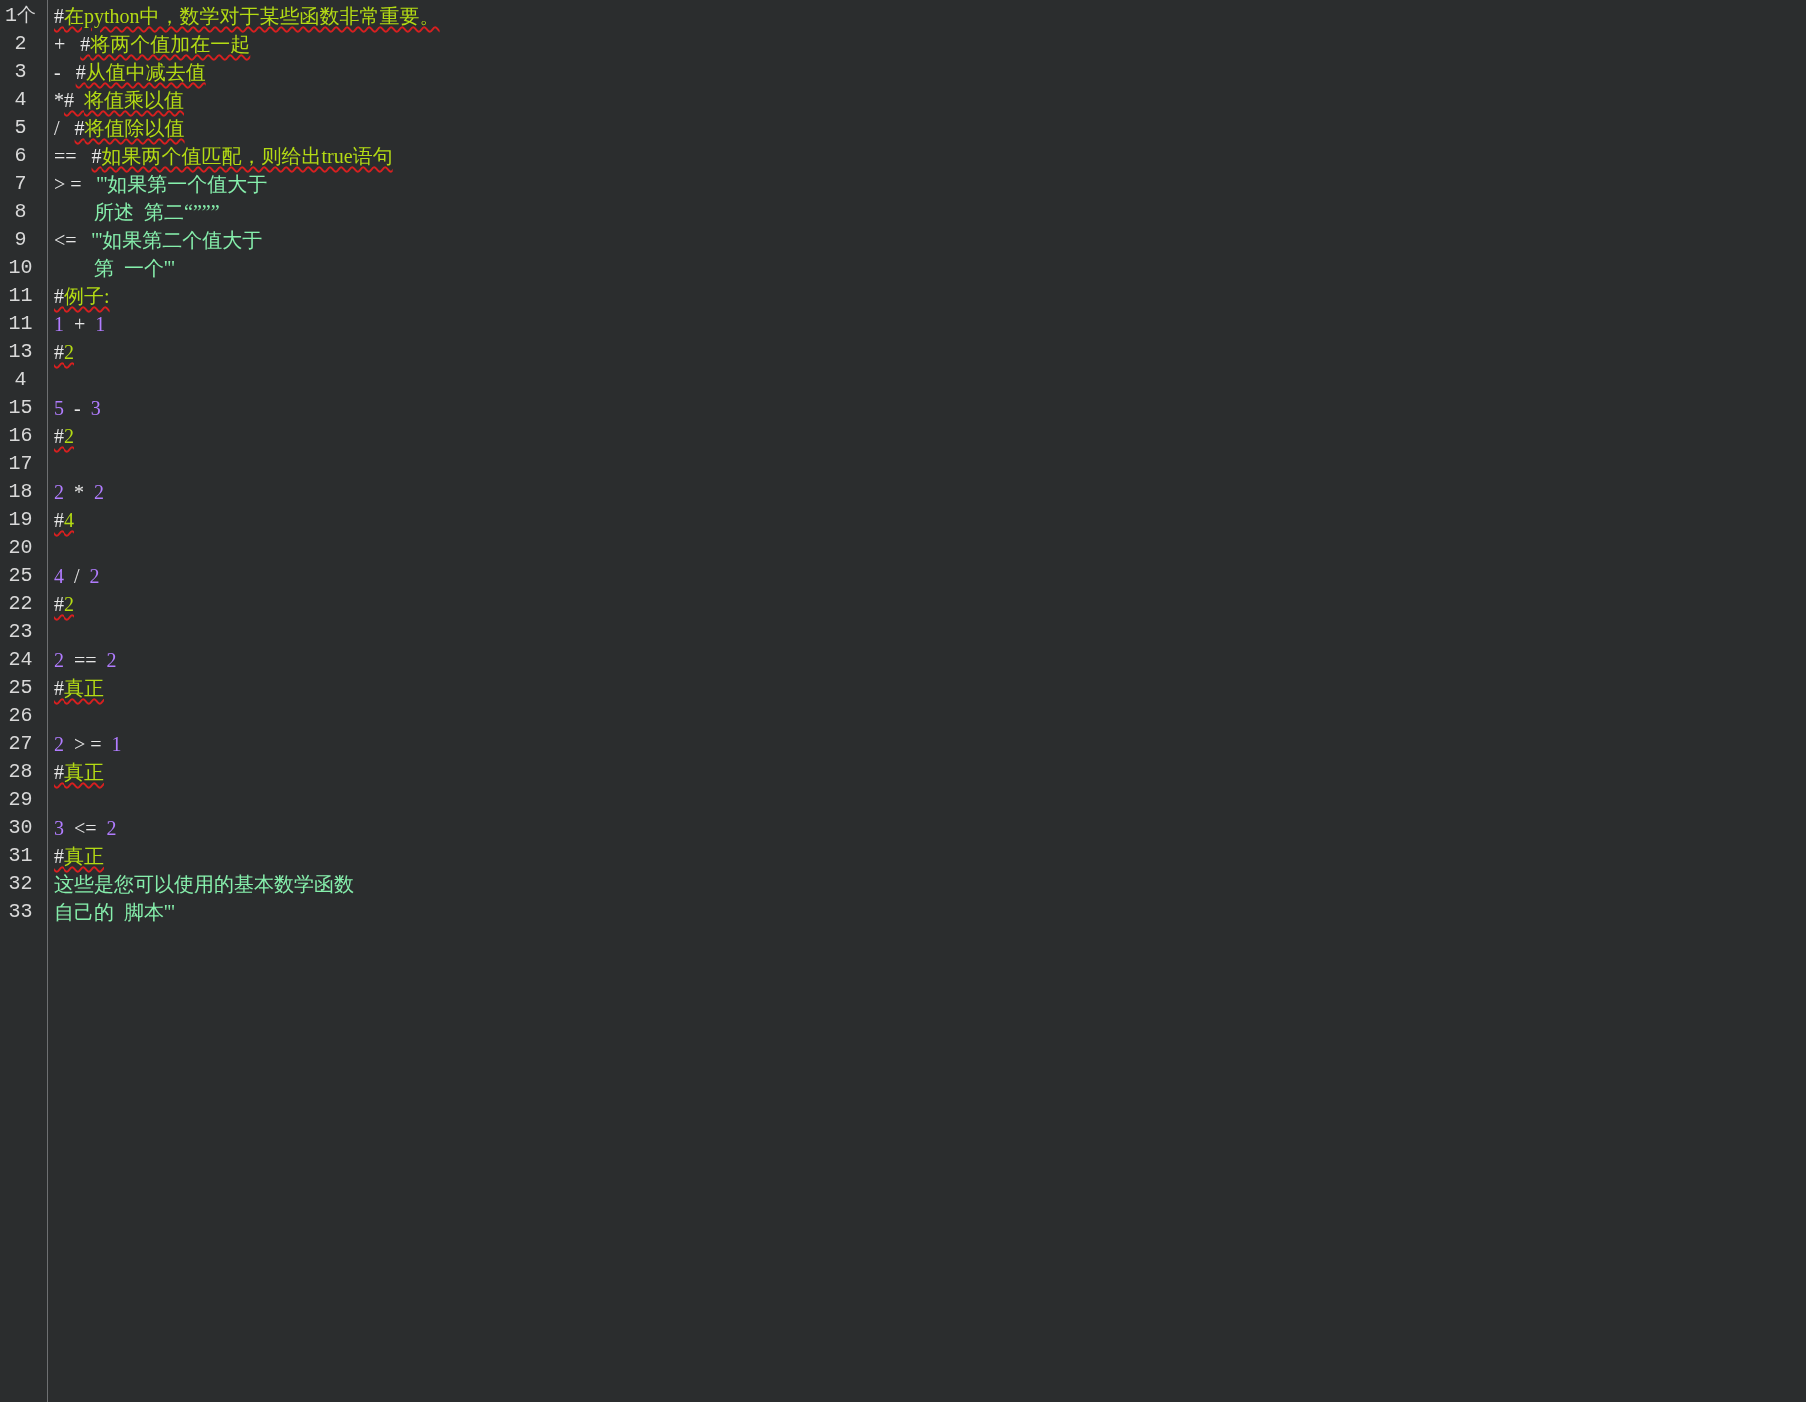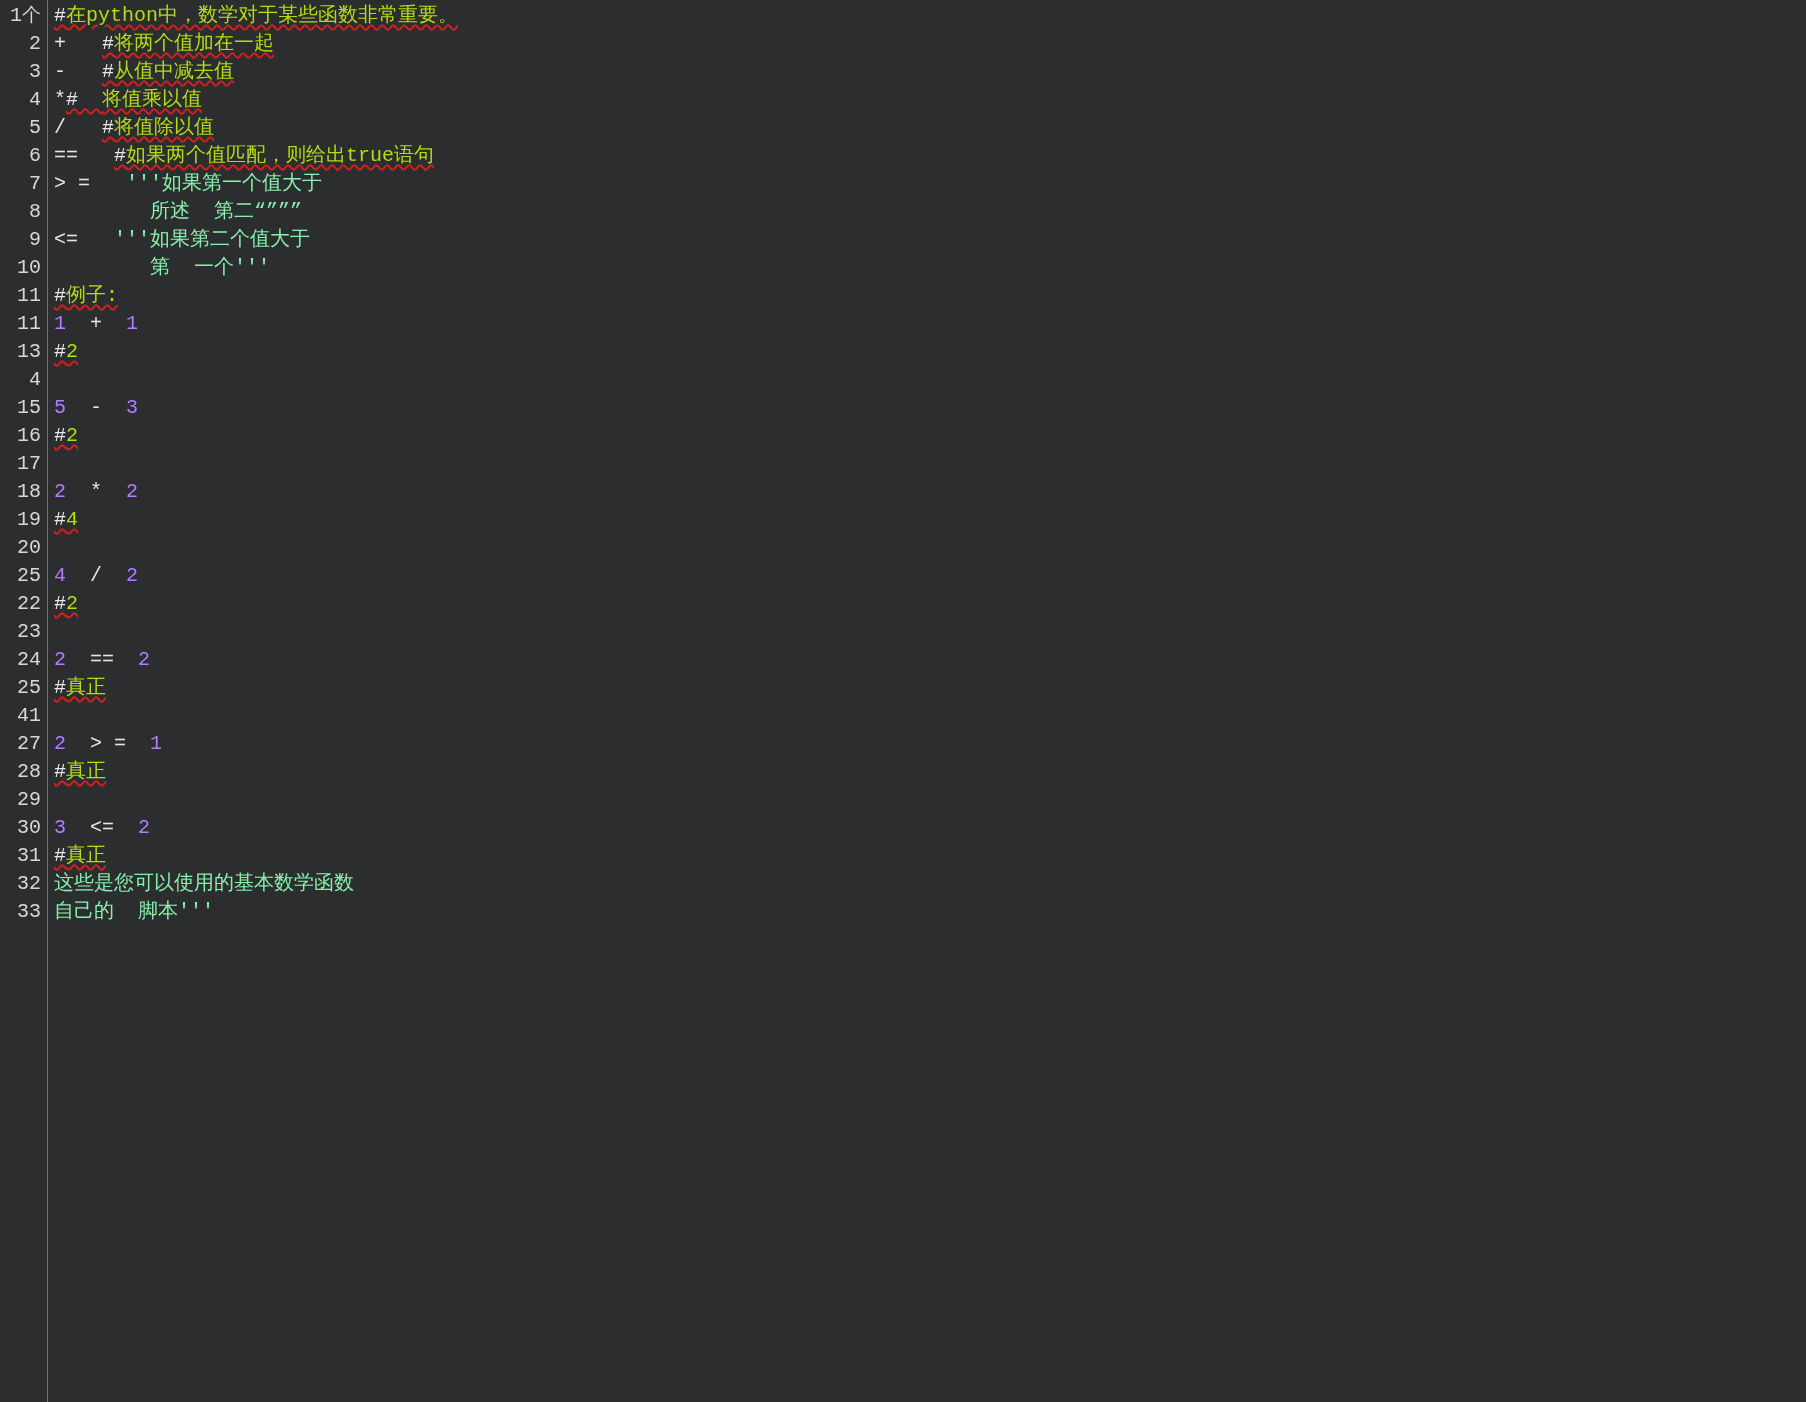--- a/index.html
+++ b/index.html
@@ -13,39 +13,40 @@
     overflow: hidden;
   }
   .editor {
     display: flex;
     width: 100%;
     height: 100%;
   }
   .gutter {
     background: #2b2d2e;
     color: #d8d8d8;
-    text-align: right;
+    text-align: center;
     padding: 2px 6px 0 0;
     user-select: none;
     border-right: 1px solid #6e7072;
     min-width: 48px;
   }
   .gutter .ln {
     display: block;
     height: 28px;
     white-space: nowrap;
   }
   .gutter .suffix {
     font-size: 19px;
   }
   .code {
     flex: 1;
     padding: 2px 0 0 6px;
     white-space: pre;
     overflow: hidden;
+    font-family: Liberation Serif, serif;
   }
   .line {
     display: block;
     height: 28px;
   }
   .tok-comment { color: #b4db14; }
   .tok-string  { color: #86efac; }
   .tok-number  { color: #b17cff; }
   .tok-op      { color: #e6e6e6; }
   .hash        { color: #e6e6e6; }
@@ -82,21 +83,21 @@
       <span class="ln">16</span>
       <span class="ln">17</span>
       <span class="ln">18</span>
       <span class="ln">19</span>
       <span class="ln">20</span>
       <span class="ln">25</span>
       <span class="ln">22</span>
       <span class="ln">23</span>
       <span class="ln">24</span>
       <span class="ln">25</span>
-      <span class="ln">41</span>
+      <span class="ln">26</span>
       <span class="ln">27</span>
       <span class="ln">28</span>
       <span class="ln">29</span>
       <span class="ln">30</span>
       <span class="ln">31</span>
       <span class="ln">32</span>
       <span class="ln">33</span>
     </div>
   <div class="code" id="code"><span class="line"><span class="hash lint">#</span><span class="tok-comment lint">在python中，数学对于某些函数非常重要。</span></span><span class="line"><span class="tok-op">+   </span><span class="hash lint">#</span><span class="tok-comment lint">将两个值加在一起</span></span><span class="line"><span class="tok-op">-   </span><span class="hash lint">#</span><span class="tok-comment lint">从值中减去值</span></span><span class="line"><span class="tok-op">*</span><span class="hash lint">#  </span><span class="tok-comment lint">将值乘以值</span></span><span class="line"><span class="tok-op">/   </span><span class="hash lint">#</span><span class="tok-comment lint">将值除以值</span></span><span class="line"><span class="tok-op">==   </span><span class="hash lint">#</span><span class="tok-comment lint">如果两个值匹配，则给出true语句</span></span><span class="line"><span class="tok-op">&gt; =   </span><span class="tok-string">'''如果第一个值大于</span></span><span class="line"><span class="tok-string">        所述  第二“”””</span></span><span class="line"><span class="tok-op">&lt;=   </span><span class="tok-string">'''如果第二个值大于</span></span><span class="line"><span class="tok-string">        第  一个'''</span></span><span class="line"><span class="hash lint">#</span><span class="tok-comment lint">例子:</span></span><span class="line"><span class="tok-number">1</span><span class="tok-op">  +  </span><span class="tok-number">1</span></span><span class="line"><span class="hash lint">#</span><span class="tok-comment lint">2</span></span><span class="line">&nbsp;</span><span class="line"><span class="tok-number">5</span><span class="tok-op">  -  </span><span class="tok-number">3</span></span><span class="line"><span class="hash lint">#</span><span class="tok-comment lint">2</span></span><span class="line">&nbsp;</span><span class="line"><span class="tok-number">2</span><span class="tok-op">  *  </span><span class="tok-number">2</span></span><span class="line"><span class="hash lint">#</span><span class="tok-comment lint">4</span></span><span class="line">&nbsp;</span><span class="line"><span class="tok-number">4</span><span class="tok-op">  /  </span><span class="tok-number">2</span></span><span class="line"><span class="hash lint">#</span><span class="tok-comment lint">2</span></span><span class="line">&nbsp;</span><span class="line"><span class="tok-number">2</span><span class="tok-op">  ==  </span><span class="tok-number">2</span></span><span class="line"><span class="hash lint">#</span><span class="tok-comment lint">真正</span></span><span class="line">&nbsp;</span><span class="line"><span class="tok-number">2</span><span class="tok-op">  &gt; =  </span><span class="tok-number">1</span></span><span class="line"><span class="hash lint">#</span><span class="tok-comment lint">真正</span></span><span class="line">&nbsp;</span><span class="line"><span class="tok-number">3</span><span class="tok-op">  &lt;=  </span><span class="tok-number">2</span></span><span class="line"><span class="hash lint">#</span><span class="tok-comment lint">真正</span></span><span class="line"><span class="tok-string">这些是您可以使用的基本数学函数</span></span><span class="line"><span class="tok-string">自己的  脚本'''</span></span></div>
 </div>

